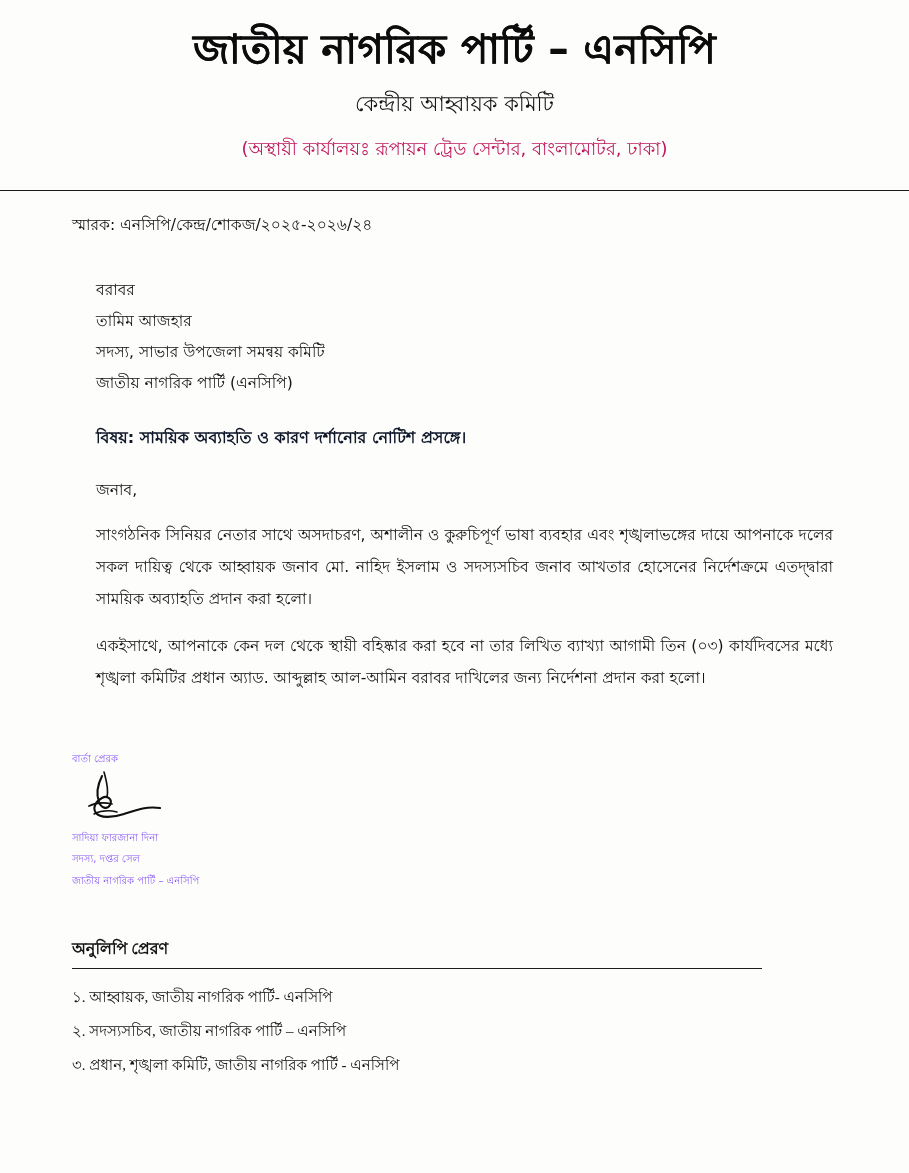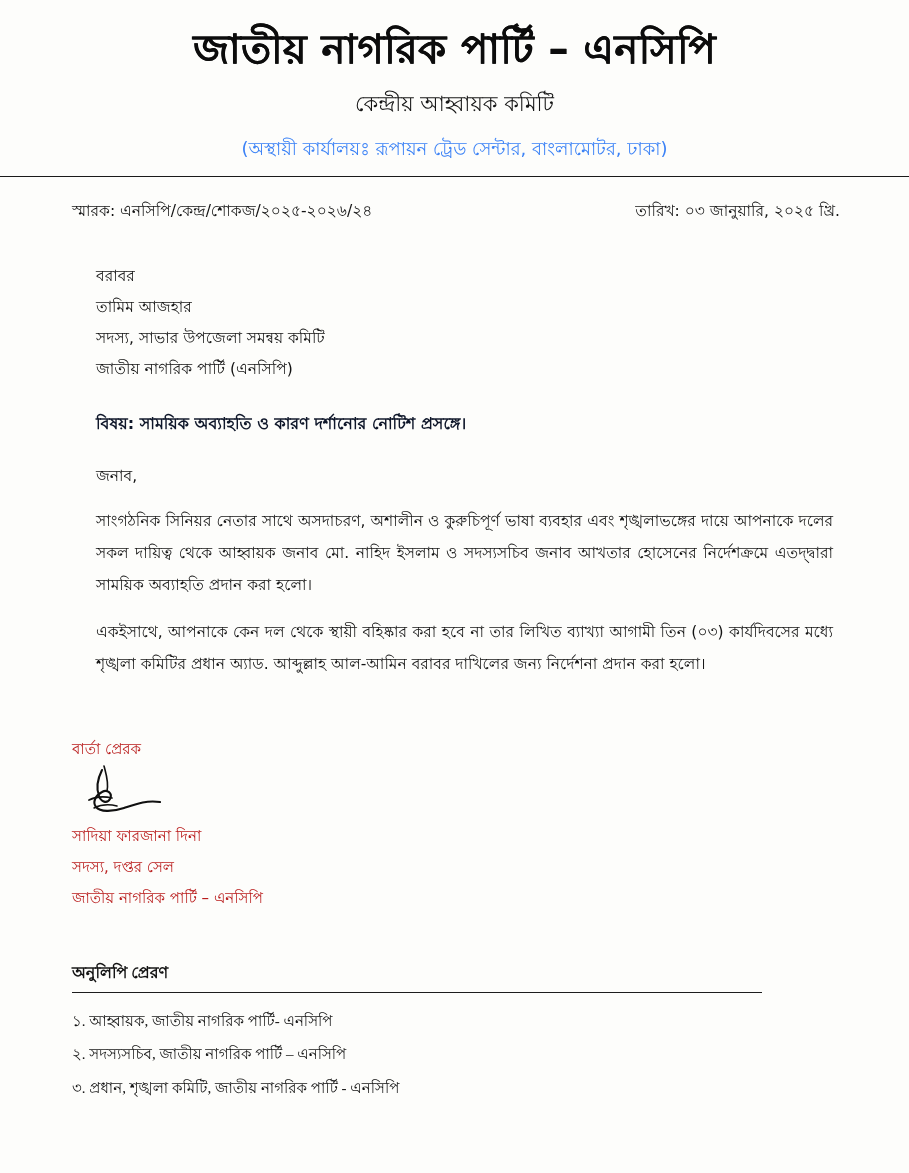--- a/index.html
+++ b/index.html
@@ -39,21 +39,22 @@
   }
   .committee {
     font-family: "DejaVu Sans", sans-serif;
     font-size: 21px;
     color: #151515;
     margin-bottom: 12px;
   }
   .office-line {
     font-family: "DejaVu Sans", sans-serif;
     font-size: 18px;
-    color: #3b82f6;
+    color: #be185d;
+    margin-bottom: 14px;
   }
   .rule {
     border: none;
     border-top: 1.6px solid #1a1a1a;
     margin: 0;
   }
 
   
   .meta-row {
     display: flex;
@@ -92,22 +93,22 @@
   p.para {
     margin: 16px 0 0 0;
     text-align: justify;
     line-height: 2.05;
   }
 
   
   .sig-block {
     padding: 56px 72px 0 72px;
     font-family: "DejaVu Sans", sans-serif;
-    font-size: 15px;
-    color: #b91c1c;
+    font-size: 10px;
+    color: #8b5cf6;
   }
   .sig-sender {
     margin-bottom: 6px;
   }
   .sig-mark {
     height: 52px;
     width: 150px;
     position: relative;
   }
   .sig-mark svg {
@@ -154,21 +155,20 @@
 
   <div class="letterhead">
     <div class="org-name">জাতীয় নাগরিক পার্টি – এনসিপি</div>
     <div class="committee">কেন্দ্রীয় আহ্বায়ক কমিটি</div>
     <div class="office-line">(অস্থায়ী কার্যালয়ঃ রূপায়ন ট্রেড সেন্টার, বাংলামোটর, ঢাকা)</div>
   </div>
   <hr class="rule">
 
   <div class="meta-row">
     <span>স্মারক: এনসিপি/কেন্দ্র/শোকজ/২০২৫-২০২৬/২৪</span>
-    <span>তারিখ: ০৩ জানুয়ারি, ২০২৫ খ্রি.</span>
   </div>
 
   <div class="body">
 
     <div class="addr-block">
       <span class="addr-line">বরাবর</span>
       <span class="addr-line">তামিম আজহার</span>
       <span class="addr-line">সদস্য, সাভার উপজেলা সমন্বয় কমিটি</span>
       <span class="addr-line">জাতীয় নাগরিক পার্টি (এনসিপি)</span>
     </div>

